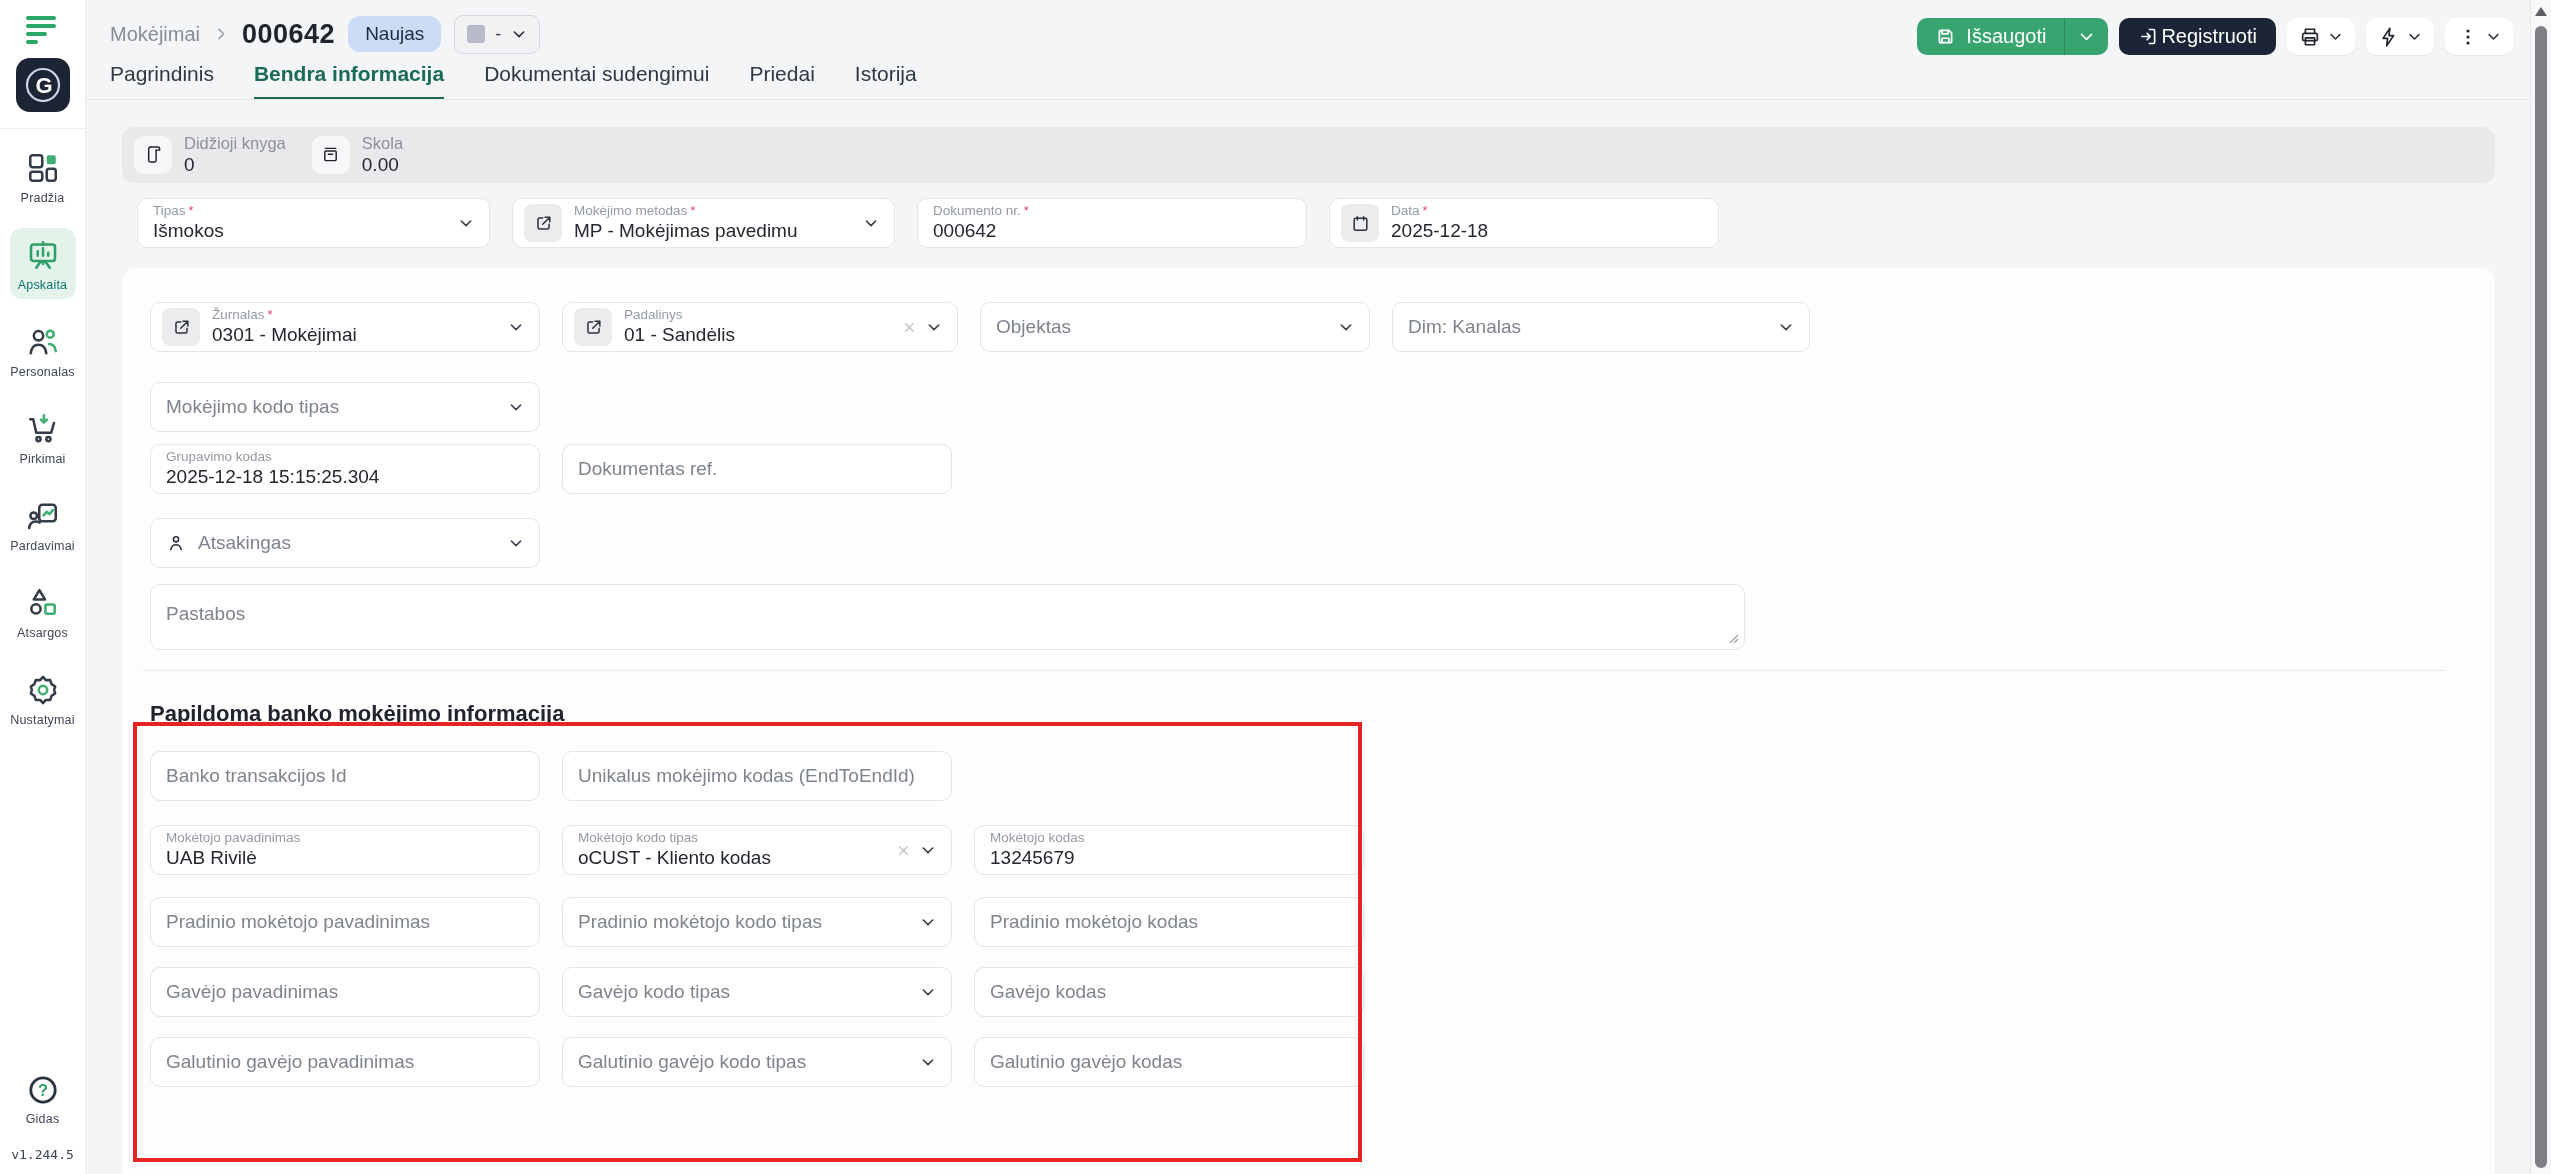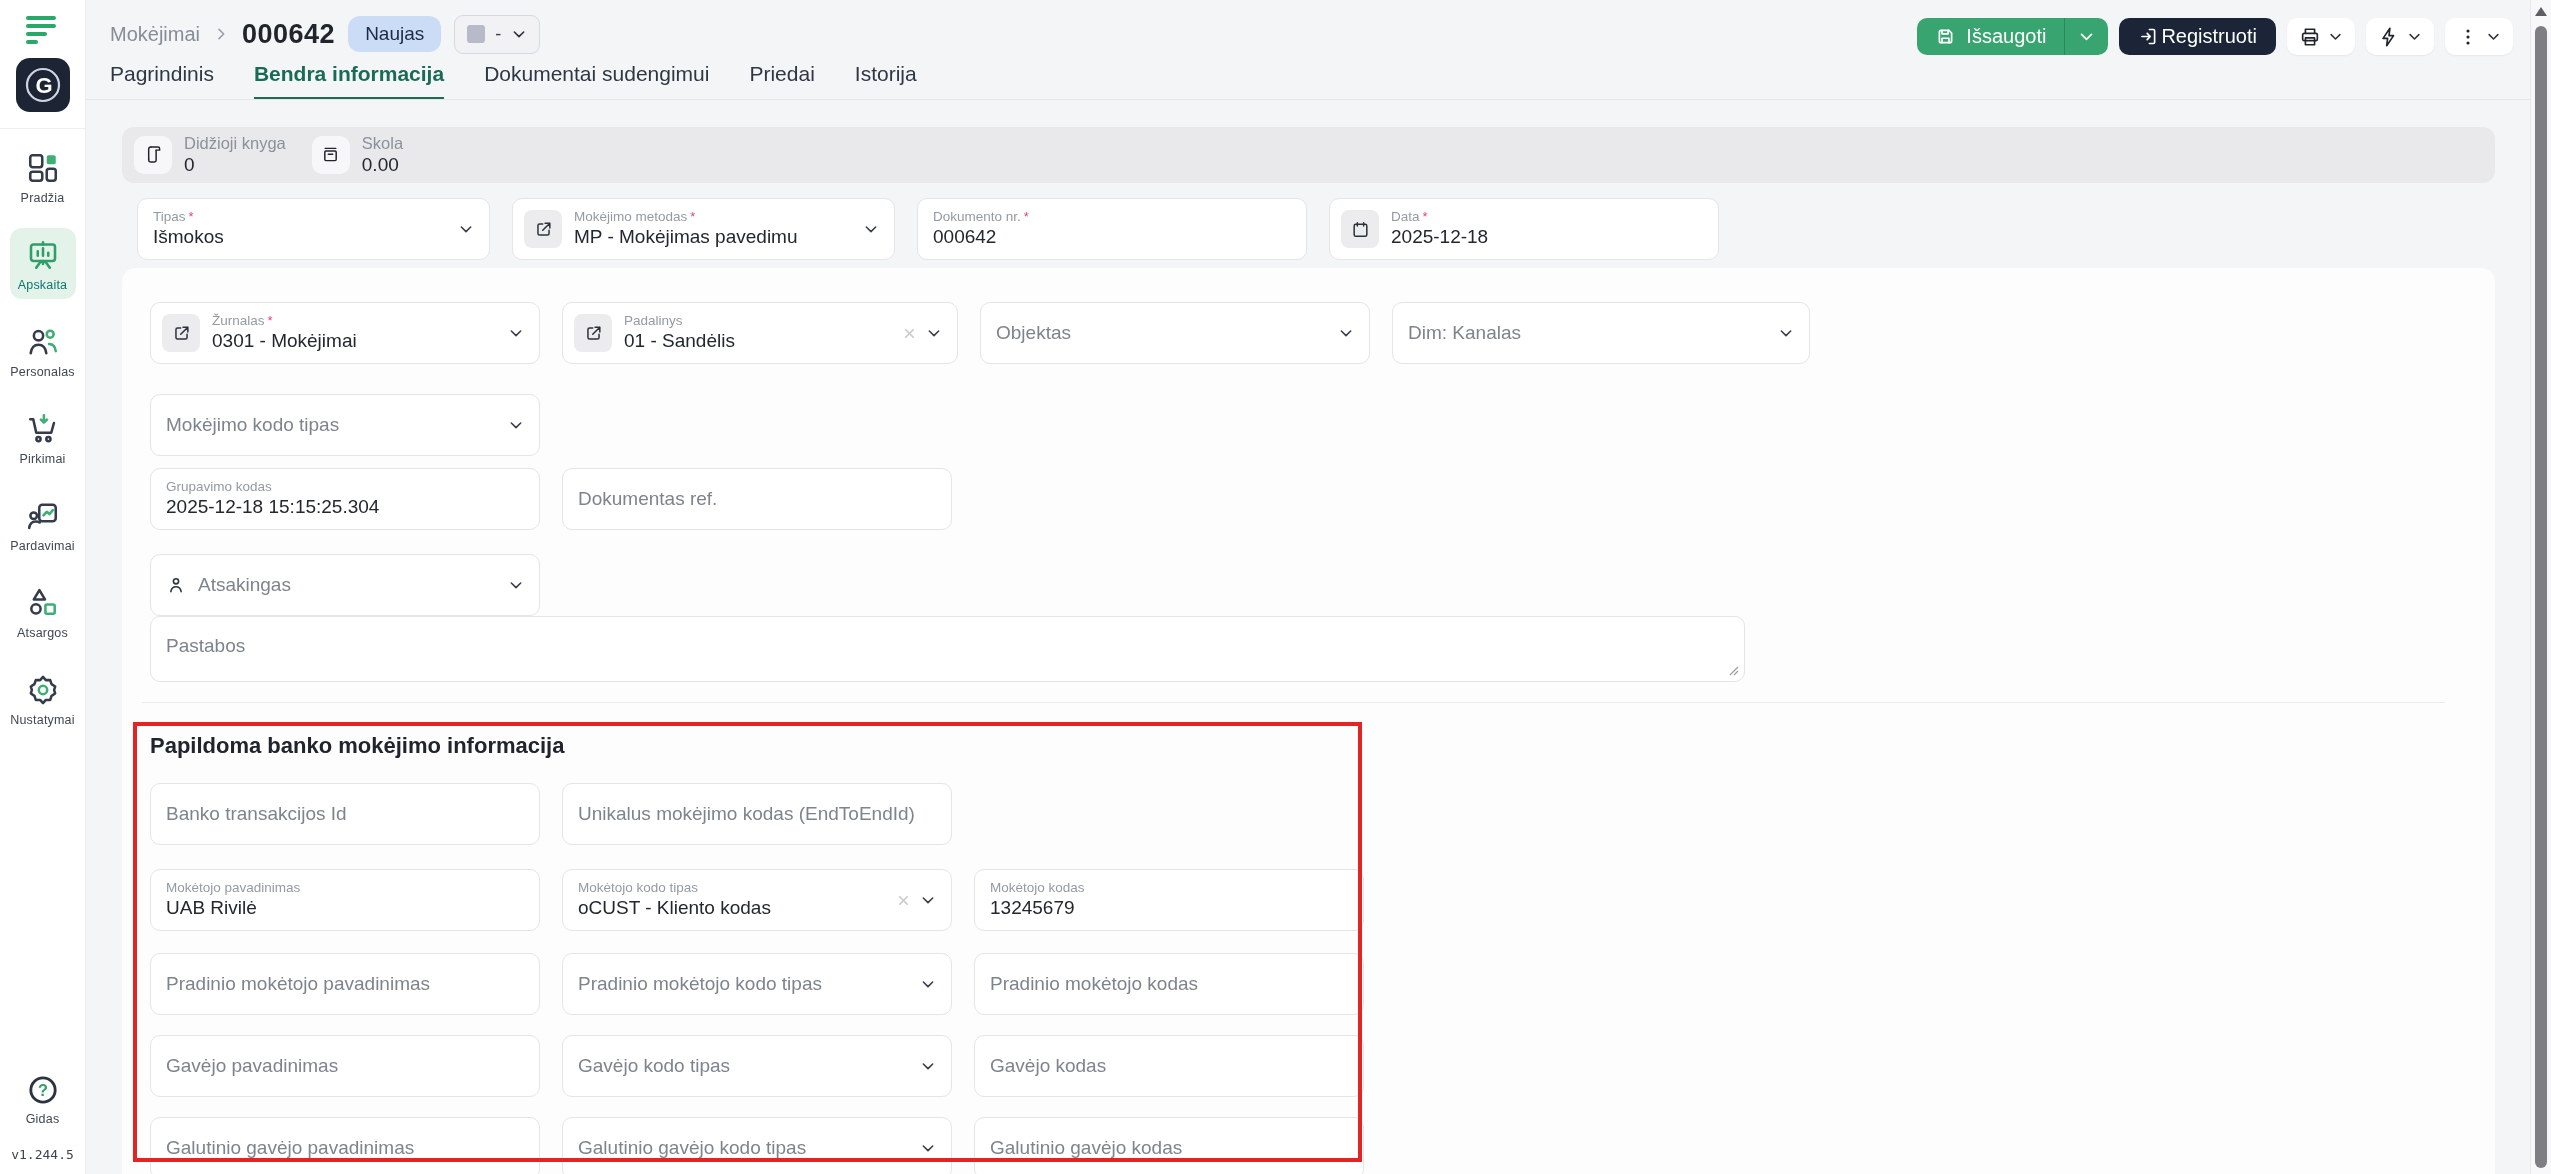--- a/index.html
+++ b/index.html
@@ -51,40 +51,40 @@
   
   .summary-bar { position:absolute; top:127px; left:36px; width:2373px; height:56px; background:#e9e9ec;
                  border-radius:12px; display:flex; align-items:center; padding:0 12px; gap:26px; }
   .sum-item { display:flex; align-items:center; gap:12px; }
   .sum-iconbox { width:38px; height:38px; border-radius:10px; background:#f7f7f9; display:flex;
                  align-items:center; justify-content:center; }
   .sum-label { font-size:16.5px; color:#8b919b; line-height:1.25; }
   .sum-value { font-size:19px; color:#23272f; line-height:1.2; }
 
   
-  .field { background:#fff; border:1px solid #e4e5e9; border-radius:10px; height:62px; display:flex;
+  .field { background:#fff; border:1px solid #e4e5e9; border-radius:10px; height:50px; display:flex;
            align-items:center; padding:0 15px; position:relative; cursor:text; }
   .f-iconsq { width:38px; height:38px; border-radius:8px; background:#ececef; display:flex; flex:none;
               align-items:center; justify-content:center; margin:0 12px 0 -4px; }
   .f-col { display:flex; flex-direction:column; justify-content:center; gap:3px; flex:1; min-width:0; }
   .f-label-row { display:flex; gap:3px; line-height:1; }
   .f-label { font-size:13.5px; color:#949aa4; }
   .req { font-size:13px; color:#e8427d; }
   .f-value { font-size:19px; color:#23272f; white-space:nowrap; }
   .f-ph { flex:1; font-size:19px; color:#7e848d; white-space:nowrap; overflow:hidden; }
   .chev, .clear-x { flex:none; margin-left:9px; display:flex; cursor:pointer; }
   .frow { display:flex; gap:22px; }
   .w353{width:353px} .w383{width:383px} .w390{width:390px} .w396{width:396px} .w418{width:418px}
 
   .row1 { position:absolute; top:198px; left:51px; }
 
   
   .card { position:absolute; top:268px; left:36px; width:2373px; height:920px; background:#fdfdfe;
           border-radius:14px; padding:34px 28px; }
-  .pastabos { width:1595px; height:66px; align-items:flex-start; padding-top:18px; }
+  .pastabos { margin-top:16px; width:1595px; height:66px; align-items:flex-start; padding-top:18px; }
   .resize-h { position:absolute; right:5px; bottom:5px; }
   .section-divider { margin:20px 0 0 -8px; width:calc(100% - 14px); border-top:1px solid #ebebee; }
   .bank-title { margin-top:30px; font-size:22px; font-weight:bold; color:#20242c; }
 
   .annotation-red { position:absolute; left:47px; top:722px; width:1229px; height:440px;
                     border:4px solid #e52323; z-index:20; pointer-events:none; }
 
   
   .scrollbar { position:absolute; right:0; top:0; width:21px; height:100%; background:#f8f8fa;
                border-left:1px solid #e8e8ec; z-index:40; }

